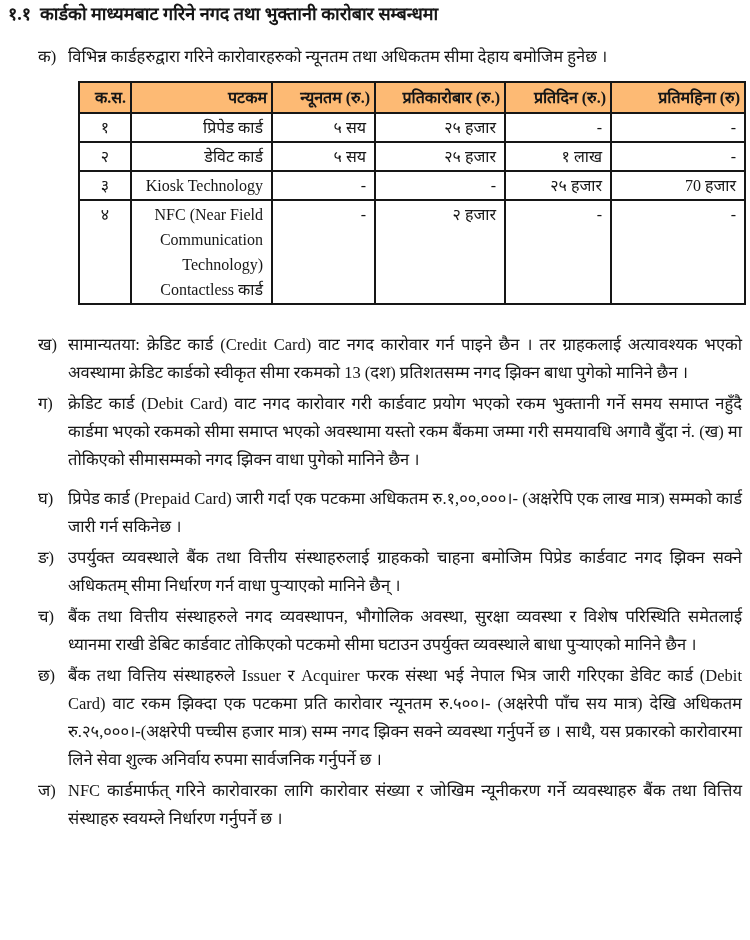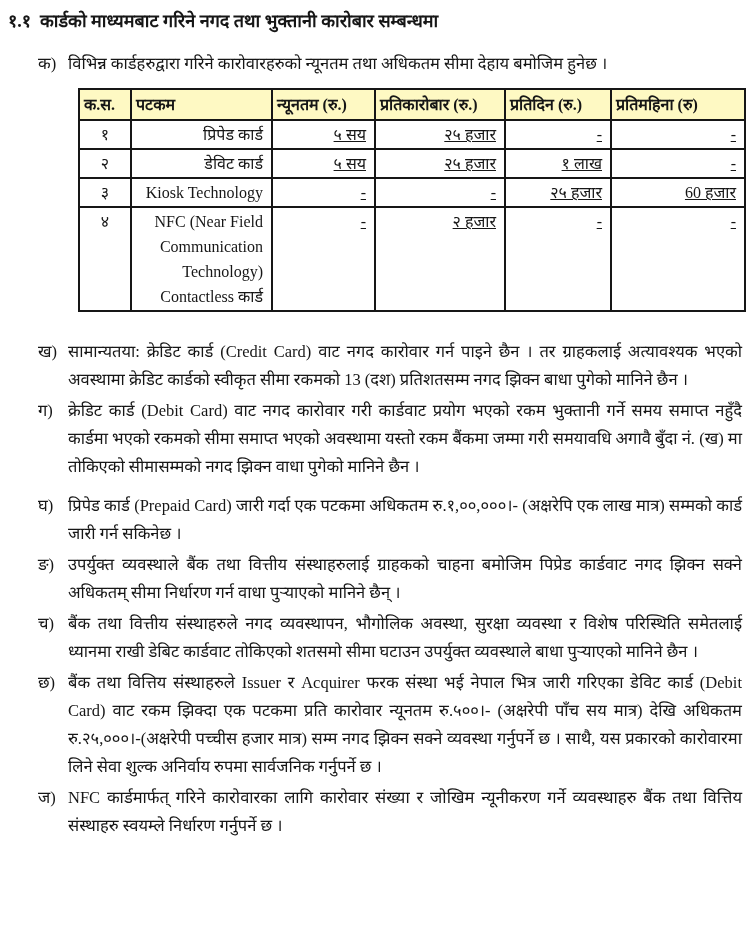--- a/index.html
+++ b/index.html
@@ -7,21 +7,21 @@
   body {
     width: 750px;
     height: 940px;
     overflow: hidden;
     font-family: "Liberation Serif", "DejaVu Serif", serif;
     color: #161616;
   }
   .page {
     width: 750px;
     height: 940px;
-    padding: 8px 8px 0 8px;
+    padding: 1px 8px 0 8px;
   }
   
   .heading {
     display: flex;
     font-weight: 700;
     font-size: 18px;
     line-height: 26px;
     margin-bottom: 16px;
   }
   .hnum { flex: none; width: 32px; }
@@ -47,28 +47,28 @@
     font-size: 16px;
     table-layout: fixed;
   }
   .limits th, .limits td {
     border: 2px solid #161616;
     padding: 1px 8px;
     line-height: 25px;
     vertical-align: top;
   }
   .limits thead th {
-    background: #fef9c3;
+    background: #fdba74;
     font-weight: 700;
-    text-align: left;
+    text-align: right;
     padding: 2px 4px;
   }
   .limits td.c-center { text-align: center; }
   .limits td.c-left   { text-align: right; }
-  .limits td.c-right  { text-align: right; text-decoration: underline; }
+  .limits td.c-right  { text-align: right; }
 </style>
 </head>
 <body>
 
 <div class="page">
 
   <div class="heading">
     <span class="hnum">१.१</span>
     <span class="htitle">कार्डको माध्यमबाट गरिने नगद तथा भुक्तानी कारोबार सम्बन्धमा</span>
   </div>
@@ -113,21 +113,21 @@
         <td class="c-right">२५ हजार</td>
         <td class="c-right">१ लाख</td>
         <td class="c-right">-</td>
       </tr>
       <tr>
         <td class="c-center">३</td>
         <td class="c-left">Kiosk Technology</td>
         <td class="c-right">-</td>
         <td class="c-right">-</td>
         <td class="c-right">२५ हजार</td>
-        <td class="c-right">60 हजार</td>
+        <td class="c-right">70 हजार</td>
       </tr>
       <tr>
         <td class="c-center">४</td>
         <td class="c-left">NFC (Near Field Communication Technology) Contactless कार्ड</td>
         <td class="c-right">-</td>
         <td class="c-right">२ हजार</td>
         <td class="c-right">-</td>
         <td class="c-right">-</td>
       </tr>
     </tbody>
@@ -148,21 +148,21 @@
     <div class="cbody">प्रिपेड कार्ड (Prepaid Card) जारी गर्दा एक पटकमा अधिकतम रु.१,००,०००।- (अक्षरेपि एक लाख मात्र) सम्मको कार्ड जारी गर्न सकिनेछ ।</div>
   </div>
 
   <div class="clause">
     <span class="clabel">ङ)</span>
     <div class="cbody">उपर्युक्त व्यवस्थाले बैंक तथा वित्तीय संस्थाहरुलाई ग्राहकको चाहना बमोजिम पिप्रेड कार्डवाट नगद झिक्न सक्ने अधिकतम् सीमा निर्धारण गर्न वाधा पुर्‍याएको मानिने छैन् ।</div>
   </div>
 
   <div class="clause">
     <span class="clabel">च)</span>
-    <div class="cbody">बैंक तथा वित्तीय संस्थाहरुले नगद व्यवस्थापन, भौगोलिक अवस्था, सुरक्षा व्यवस्था र विशेष परिस्थिति समेतलाई ध्यानमा राखी डेबिट कार्डवाट तोकिएको शतसमो सीमा घटाउन उपर्युक्त व्यवस्थाले बाधा पुर्‍याएको मानिने छैन ।</div>
+    <div class="cbody">बैंक तथा वित्तीय संस्थाहरुले नगद व्यवस्थापन, भौगोलिक अवस्था, सुरक्षा व्यवस्था र विशेष परिस्थिति समेतलाई ध्यानमा राखी डेबिट कार्डवाट तोकिएको पटकमो सीमा घटाउन उपर्युक्त व्यवस्थाले बाधा पुर्‍याएको मानिने छैन ।</div>
   </div>
 
   <div class="clause">
     <span class="clabel">छ)</span>
     <div class="cbody">बैंक तथा वित्तिय संस्थाहरुले Issuer र Acquirer फरक संस्था भई नेपाल भित्र जारी गरिएका डेविट कार्ड (Debit Card) वाट रकम झिक्दा एक पटकमा प्रति कारोवार न्यूनतम रु.५००।- (अक्षरेपी पाँच सय मात्र) देखि अधिकतम रु.२५,०००।-(अक्षरेपी पच्चीस हजार मात्र) सम्म नगद झिक्न सक्ने व्यवस्था गर्नुपर्ने छ । साथै, यस प्रकारको कारोवारमा लिने सेवा शुल्क अनिर्वाय रुपमा सार्वजनिक गर्नुपर्ने छ ।</div>
   </div>
 
   <div class="clause">
     <span class="clabel">ज)</span>
     <div class="cbody">NFC कार्डमार्फत् गरिने कारोवारका लागि कारोवार संख्या र जोखिम न्यूनीकरण गर्ने व्यवस्थाहरु बैंक तथा वित्तिय संस्थाहरु स्वयम्ले निर्धारण गर्नुपर्ने छ ।</div>

